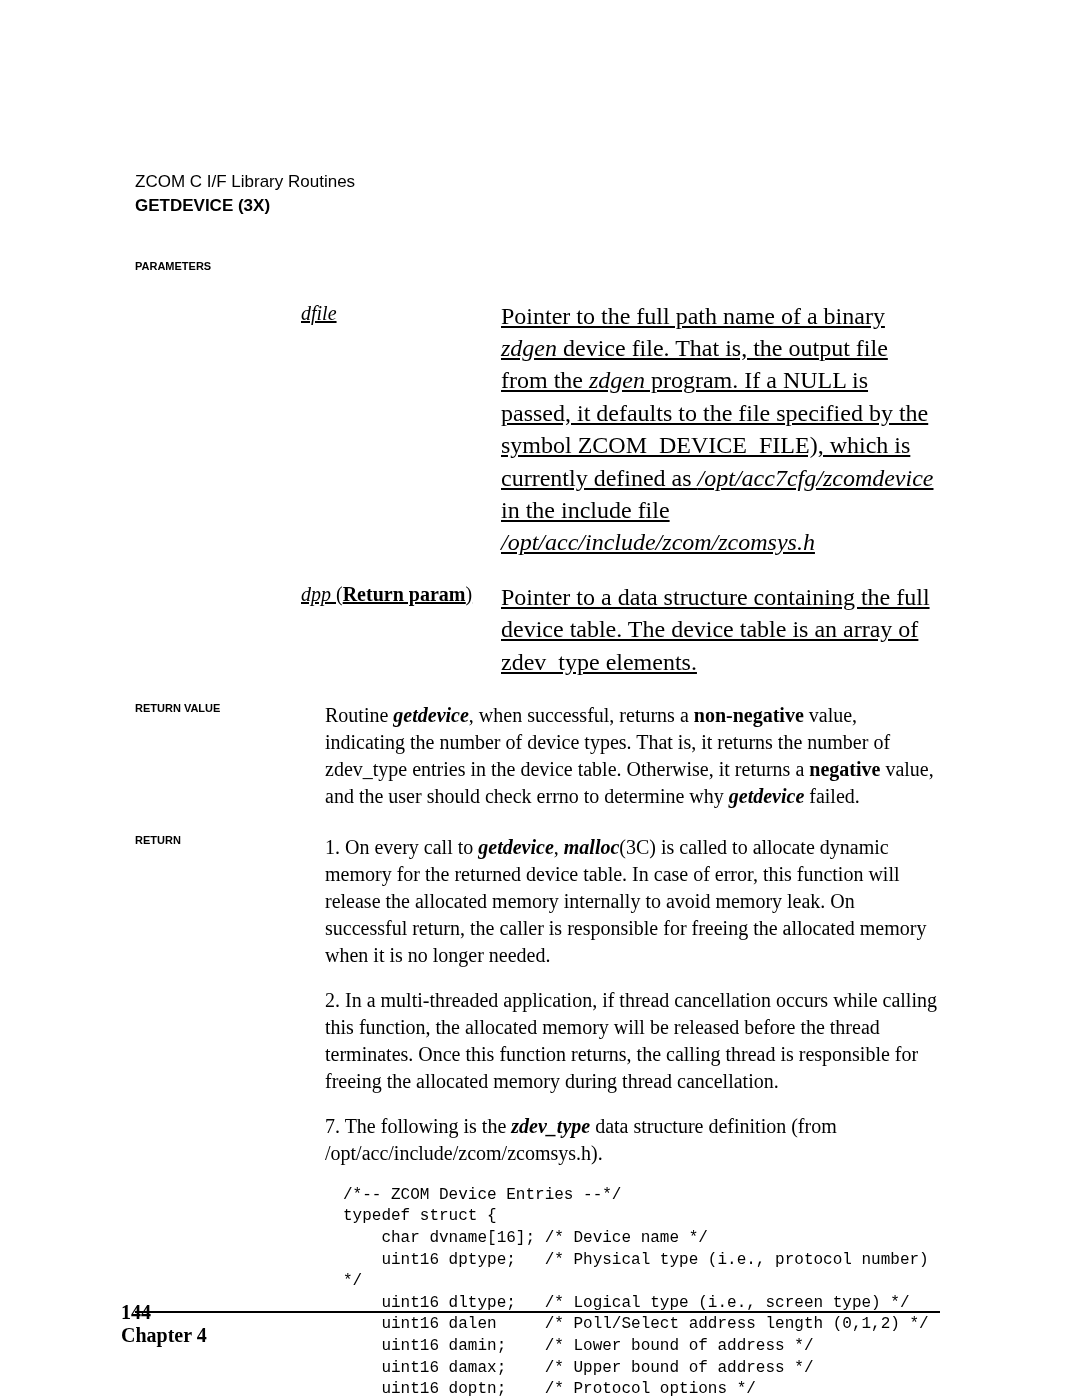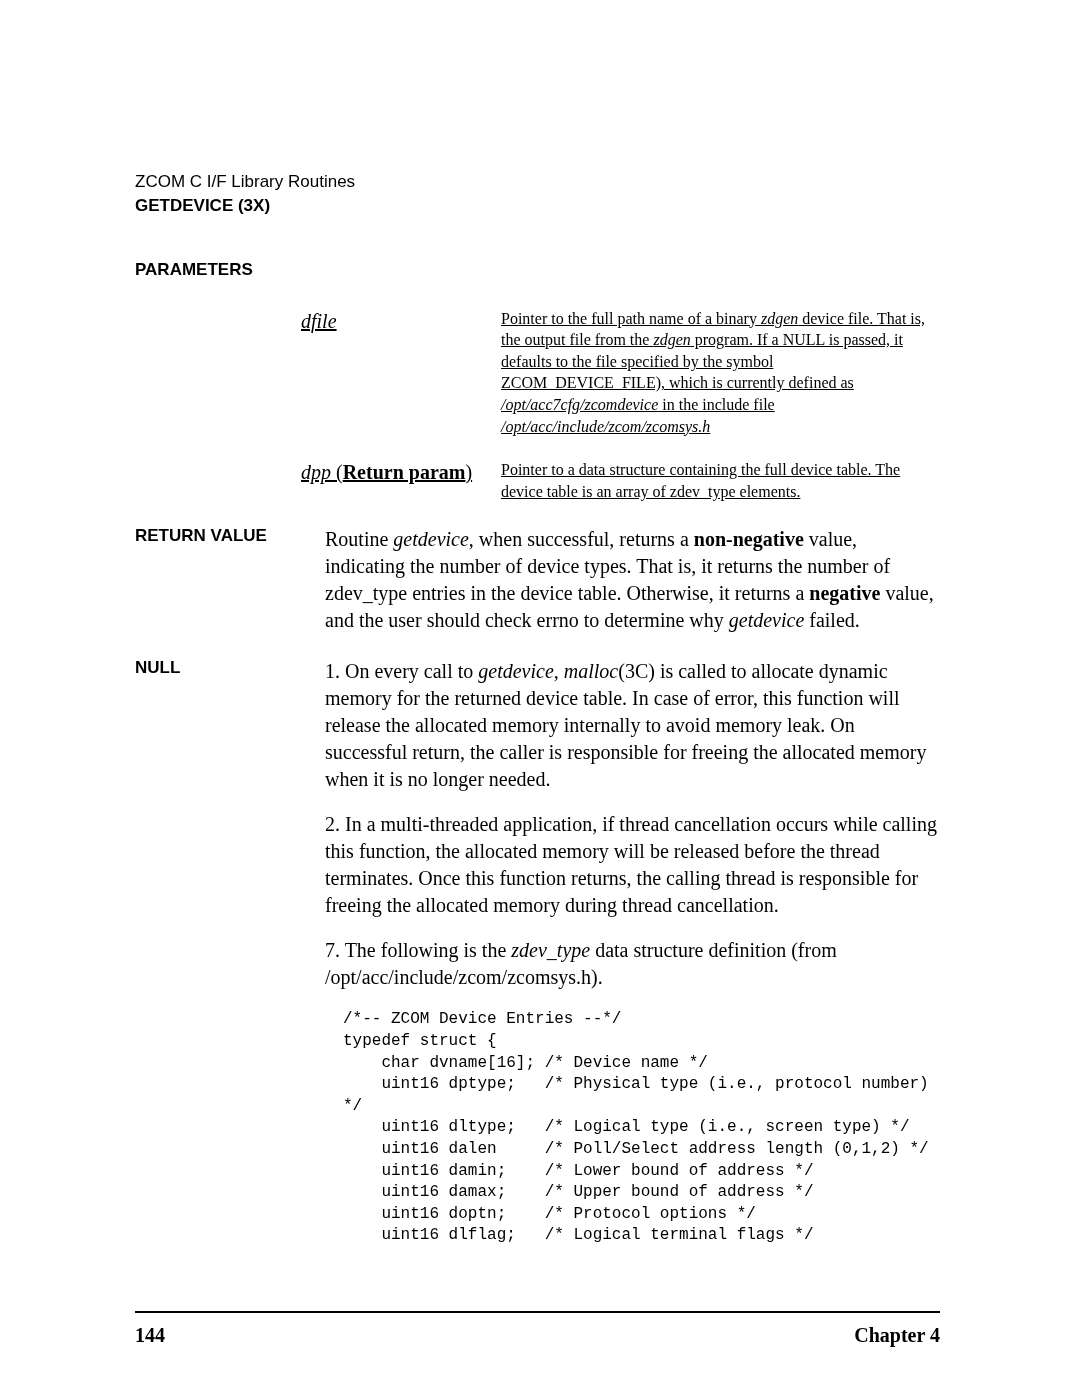--- a/index.html
+++ b/index.html
@@ -20,21 +20,21 @@
     font-family: Arial, Helvetica, sans-serif;
     font-size: 17px;
     line-height: 1.4;
   }
   .running-head .bold {
     font-weight: bold;
   }
   .sec-label {
     font-family: Arial, Helvetica, sans-serif;
     font-weight: bold;
-    font-size: 17px;
+    font-size: 11px;
   }
   .sec-parameters {
     margin-top: 42px;
   }
   .params-block {
     margin-top: 28px;
     text-decoration: underline;
   }
   .param-row {
     display: flex;
@@ -47,40 +47,40 @@
   .param-name {
     width: 200px;
     flex: 0 0 200px;
     font-size: 20px;
     line-height: 1.35;
   }
   .param-name .ital { font-style: italic; }
   .param-name .bold { font-weight: bold; }
   .param-desc {
     flex: 1;
-    font-size: 16px;
+    font-size: 24px;
     line-height: 1.35;
   }
   .param-desc .ital { font-style: italic; }
 
   .body-row {
     display: flex;
     margin-top: 24px;
     gap: 24px;
   }
   .body-left {
     width: 166px;
     flex: 0 0 166px;
   }
   .body-text {
     flex: 1;
     font-size: 20px;
     line-height: 1.35;
   }
-  .body-text .ital { font-style: italic; }
+  .body-text .ital { font-style: italic; font-weight: bold; }
   .body-text .bold { font-weight: bold; }
 
   .note-item {
     margin-bottom: 18px;
   }
 
   .code-block {
     font-family: "Courier New", Courier, monospace;
     font-size: 16px;
     white-space: pre;
@@ -90,26 +90,27 @@
 
   .footer-rule {
     position: absolute;
     left: 135px;
     right: 140px;
     bottom: 84px;
     border-top: 2px solid #000;
   }
   .footer {
     position: absolute;
-    left: 135px;
+    left: 121px;
     right: 140px;
     bottom: 50px;
     display: flex;
     justify-content: space-between;
     font-size: 20px;
+    flex-direction: column;
   }
   .footer .pnum { font-weight: bold; }
   .footer .chap { font-weight: bold; }
 </style>
 </head>
 <body>
 
 <div class="page">
 
   <div class="running-head">
@@ -149,21 +150,21 @@
     <div class="body-left">
       <div class="sec-label">RETURN VALUE</div>
     </div>
     <div class="body-text">
       <span>Routine </span><span class="ital">getdevice</span><span>, when successful, returns a </span><span class="bold">non-negative</span><span> value, indicating the number of device types. That is, it returns the number of zdev_type entries in the device table. Otherwise, it returns a </span><span class="bold">negative</span><span> value, and the user should check errno to determine why </span><span class="ital">getdevice</span><span> failed.</span>
     </div>
   </div>
 
   <div class="body-row">
     <div class="body-left">
-      <div class="sec-label">NULL</div>
+      <div class="sec-label">RETURN</div>
     </div>
     <div class="body-text">
 
       <div class="note-item">
         <span>1. On every call to </span><span class="ital">getdevice</span><span>, </span><span class="ital">malloc</span><span>(3C) is called to allocate dynamic memory for the returned device table. In case of error, this function will release the allocated memory internally to avoid memory leak. On successful return, the caller is responsible for freeing the allocated memory when it is no longer needed.</span>
       </div>
 
       <div class="note-item">
         <span>2. In a multi-threaded application, if thread cancellation occurs while calling this function, the allocated memory will be released before the thread terminates. Once this function returns, the calling thread is responsible for freeing the allocated memory during thread cancellation.</span>
       </div>

